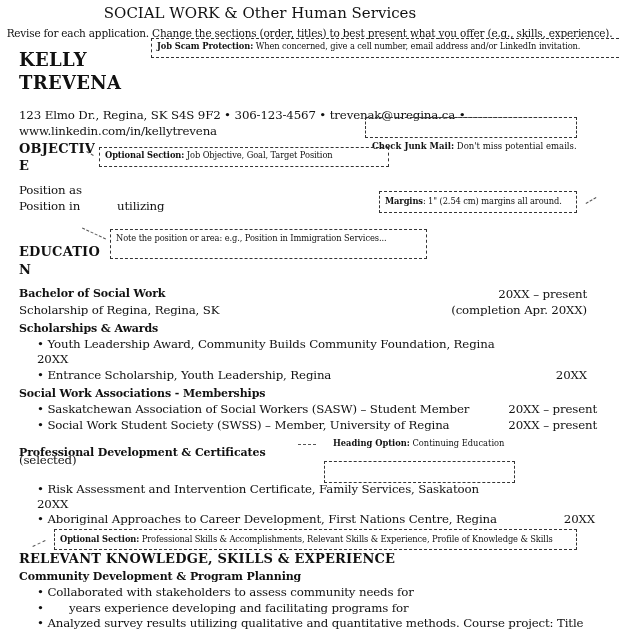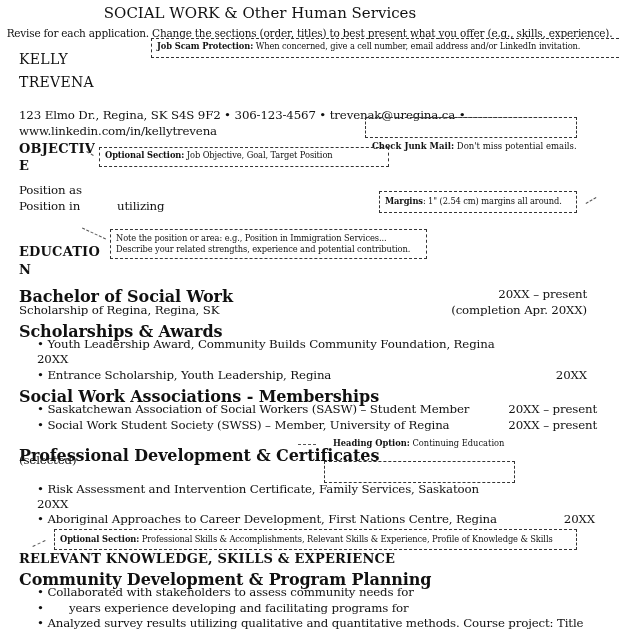--- a/index.html
+++ b/index.html
@@ -1,24 +1,24 @@
 <!DOCTYPE html>
 <html><head>
 <meta charset="utf-8">
 <style>
   html, body { margin:0; padding:0; background:#ffffff; }
   body { width:619px; height:632px; position:relative; overflow:hidden;
          font-family:"DejaVu Serif", "Liberation Serif", serif; color:#111; }
   .abs { position:absolute; white-space:nowrap; }
   .title { font-weight:normal; font-size:15px; left:0; width:520px; text-align:center; top:4px; }
   .subtitle { font-size:10.5px; left:0; width:619px; text-align:center; top:27px; letter-spacing:-0.2px; }
-  .name { font-weight:normal; font-size:14px; left:19px; line-height:23px; letter-spacing:0.3px; }
+  .name { font-weight:bold; font-size:18px; left:19px; line-height:23px; letter-spacing:0.3px; }
   .body12 { font-size:11.8px; letter-spacing:-0.15px; }
   .sect { font-weight:bold; font-size:13px; left:19px; line-height:17px; letter-spacing:0.2px; }
-  .sub { font-weight:bold; font-size:16px; left:19px; letter-spacing:-0.1px; }
+  .sub { font-weight:bold; font-size:11px; left:19px; letter-spacing:-0.1px; }
   .right { text-align:right; }
   .callout { position:absolute; border:1px dashed #333; box-sizing:border-box;
              font-size:8.3px; padding:2px 5px; line-height:11px; white-space:nowrap; letter-spacing:-0.1px; }
   .callout b { font-weight:bold; }
   .leader { position:absolute; border-top:1px dashed #555; height:0; }
 </style>
 </head>
 <body>
 
 <div class="abs title">SOCIAL WORK &amp; Other Human Services</div>
@@ -52,21 +52,20 @@
 <div class="abs body12" style="left:117px; top:199px;">utilizing</div>
 
 <div class="callout" style="left:379px; top:191px; width:198px; height:22px; padding-top:4px;">
   <b>Margins</b><span>: 1" (2.54 cm) margins all around.</span>
 </div>
 <div class="leader" style="left:585px; top:200px; width:12px; transform:rotate(-30deg);"></div>
 
 <div class="leader" style="left:81px; top:233px; width:26px; transform:rotate(25deg);"></div>
 <div class="callout" style="left:110px; top:229px; width:317px; height:30px; padding-top:3px;">
   <div>Note the position or area: e.g., Position in Immigration Services...</div>
-  <div>Describe your related strengths, experience and potential contribution.</div>
 </div>
 
 <div class="abs sect" style="top:243px;">EDUCATIO</div>
 <div class="abs sect" style="top:261px;">N</div>
 
 <div class="abs sub" style="top:287px;">Bachelor of Social Work</div>
 <div class="abs body12 right" style="right:32px; top:287px;">20XX – present</div>
 <div class="abs body12" style="left:19px; top:303px;">Scholarship of Regina, Regina, SK</div>
 <div class="abs body12 right" style="right:32px; top:303px;">(completion Apr. 20XX)</div>
 

